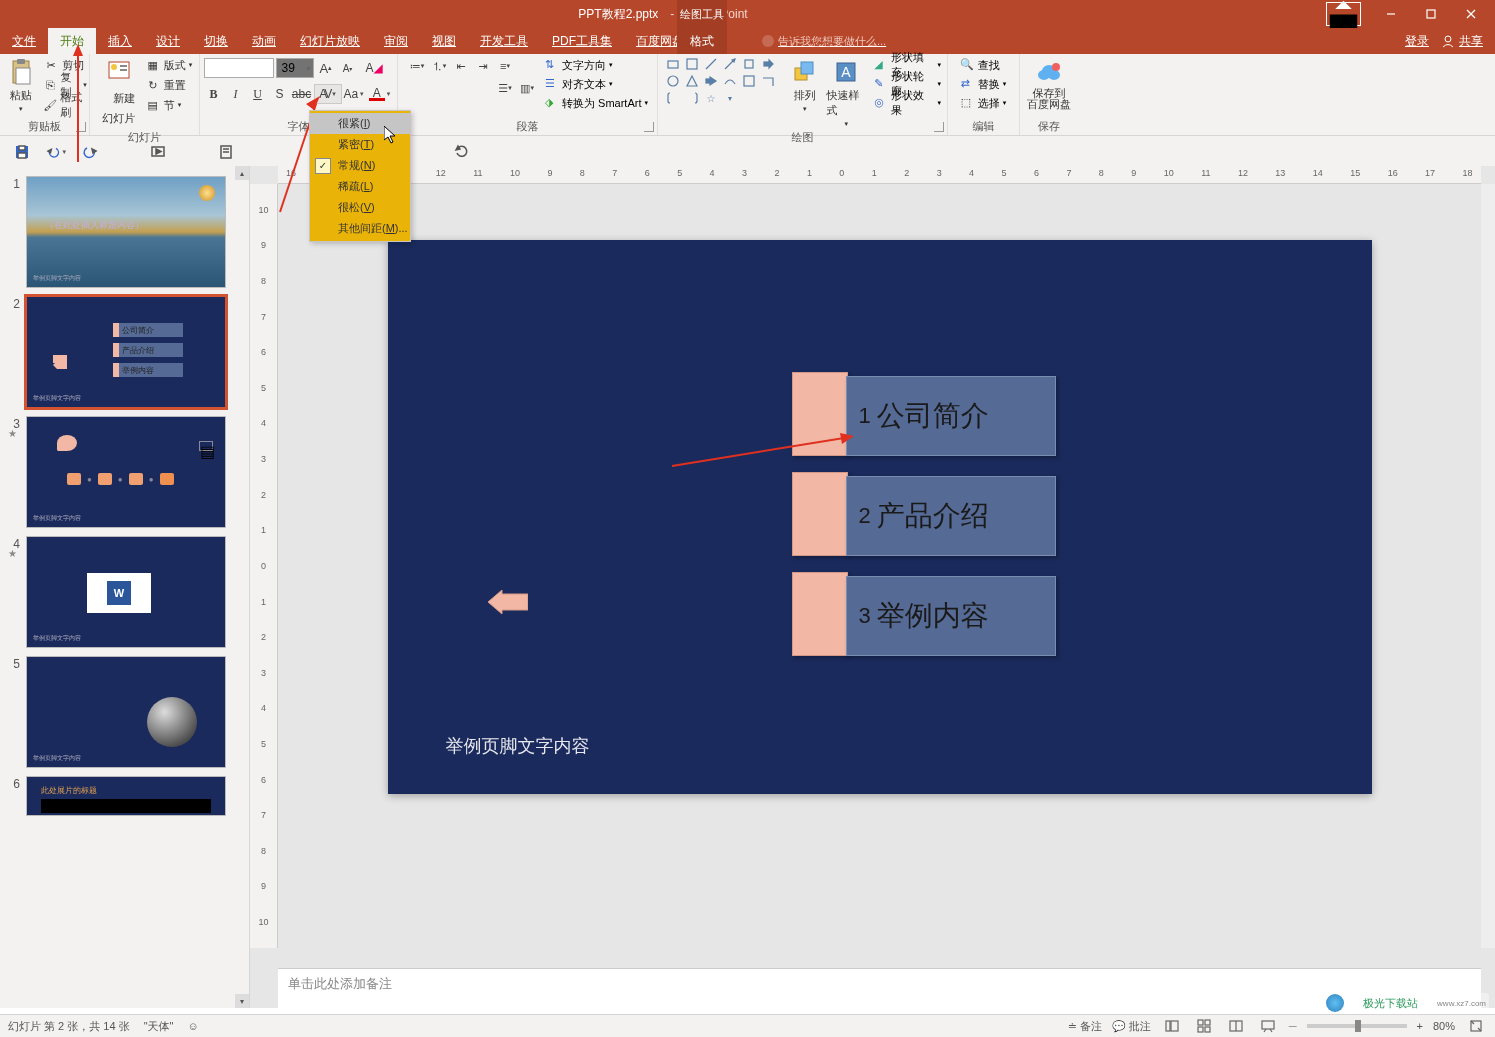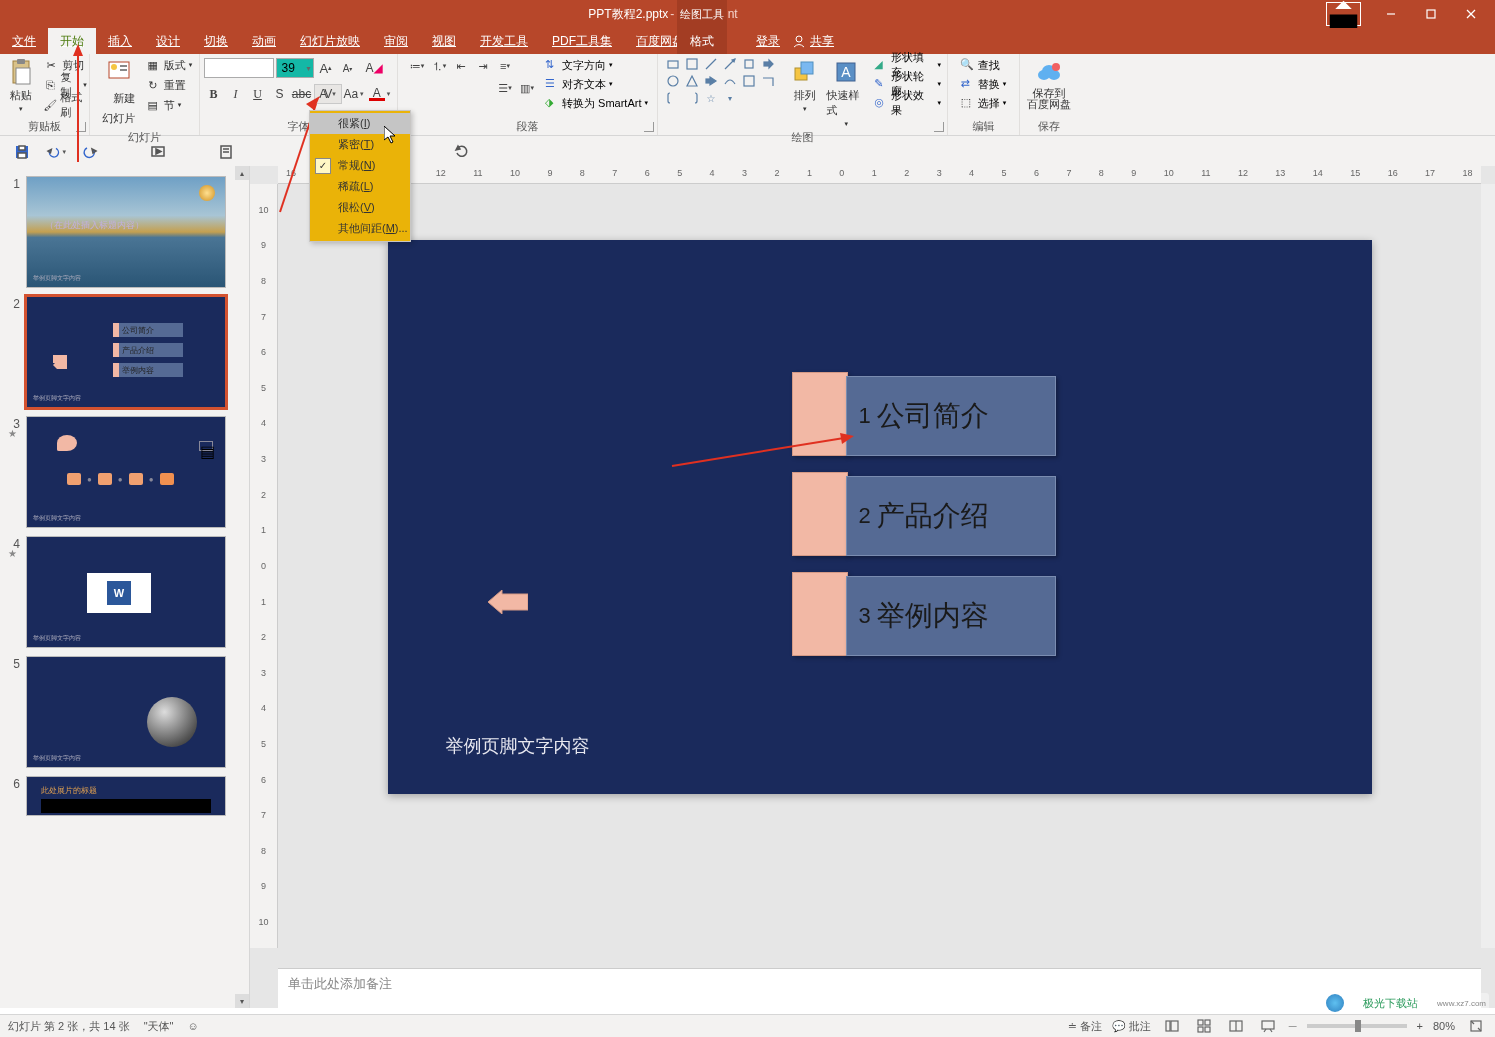--- a/index.html
+++ b/index.html
@@ -1,20 +1,20 @@
 <!DOCTYPE html>
 <html><head>
 <meta charset="utf-8">
 <style>
 * { margin: 0; padding: 0; box-sizing: border-box; font-family: "Microsoft YaHei", sans-serif; }
 body { width: 1495px; height: 1037px; background: #fff; overflow: hidden; position: relative; }
 
 
 .titlebar { height: 28px; background: #b7472a; display: flex; align-items: center; color: #fff; }
-.titlebar-center { flex: 1; text-align: center; font-size: 12px; display:flex; align-items:center; justify-content:center; gap:2px;}
+.titlebar-center { flex: 1; text-align: center; font-size: 12px; display:flex; align-items:center; justify-content:center; gap:12px;}
 .titlebar-center .fname { color:#fff;}
 .titlebar-center .appname { color:#f5d4cc;}
 .context-tab { position:absolute; left:677px; top:0; width:50px; height:28px; background:#a33d23; display:flex; align-items:center; justify-content:center; font-size:11px; color:#fff;}
 .winbtns { display:flex; align-items:center; gap:0; margin-right:4px;}
 .winbtn { width:40px; height:28px; display:flex; align-items:center; justify-content:center; color:#fff; font-size:13px;}
 .winbtn svg { width:12px; height:12px; stroke:#fff; stroke-width:1.2; fill:none;}
 .ribbon-display { width:35px; height:24px; border:1px solid #fff; display:flex; align-items:center; justify-content:center; margin-right:10px;}
 
 
 .tabs { height: 26px; background: #b7472a; display: flex; align-items: stretch; color: #fff; font-size: 12px; position:relative;text-decoration:underline;}
@@ -34,21 +34,21 @@
 .rg-label { font-size:11px; color:#555; text-align:center; padding:2px 0 1px 0; width:100%;}
 .rg-dialog { position:absolute; right:3px; bottom:3px; width:10px; height:10px; border:1px solid #999; border-top:none; border-left:none;}
 
 .bigbtn { display:flex; flex-direction:column; align-items:center; justify-content:flex-start; width:44px; font-size:11px; color:#333; gap:2px; padding-top:2px;}
 .bigbtn .icon { width:28px; height:28px; display:flex; align-items:center; justify-content:center;}
 .smallbtns { display:flex; flex-direction:column; gap:2px; font-size:11px; color:#333; }
 .srow { display:flex; align-items:center; gap:3px; height:18px;}
 .srow .ic { width:16px; height:16px; display:flex; align-items:center; justify-content:center;}
 
 .font-select { width:70px; height:20px; border:1px solid #ababab; background:#fff; font-size:11px; display:flex; align-items:center; padding:0 4px;}
-.size-select { width:38px; height:20px; border:1px solid #ababab; background:#14b8a6; font-size:12px; display:flex; align-items:center; padding:0 2px 0 5px; position:relative;}
+.size-select { width:38px; height:20px; border:1px solid #ababab; background:#737373; font-size:12px; display:flex; align-items:center; padding:0 2px 0 5px; position:relative;}
 .size-select::after { content:"▾"; position:absolute; right:2px; font-size:8px; color:#666;}
 .font-btns { display:flex; gap:2px; align-items:center;}
 .fbtn { width:20px; height:20px; display:flex; align-items:center; justify-content:center; font-size:12px; color:#444;}
 .fbtn.bold{font-weight:bold; font-family:serif;}
 .fbtn.italic{font-style:italic; font-family:serif;}
 .fbtn.under{text-decoration:underline; font-family:serif;}
 .fbtn.strike{text-decoration:line-through;}
 .fbtn.spacing { border:1px solid #c9c9c9; background:#e8e6e4; position:relative;}
 .fbtn.hasdrop::after { content:"▾"; font-size:7px; color:#555; margin-left:2px;}
 .fbtn.wide { width:28px;}
@@ -184,20 +184,24 @@
   <div class="tab">切换</div>
   <div class="tab">动画</div>
   <div class="tab">幻灯片放映</div>
   <div class="tab">审阅</div>
   <div class="tab">视图</div>
   <div class="tab">开发工具</div>
   <div class="tab">PDF工具集</div>
   <div class="tab">百度网盘</div>
   <div class="context-tab2">格式</div>
   <div style="width:60px"></div>
+  <div class="tellme">
+    <span class="bulb"></span>
+    <span>告诉我您想要做什么...</span>
+  </div>
   <div class="tabs-right">
     <div>登录</div>
     <div class="share">
       <svg width="14" height="14" viewBox="0 0 14 14" stroke="#fff" fill="none">
           <circle cx="7" cy="5" r="3"></circle>
           <path d="M2 13 Q7 8 12 13"></path>
         </svg>
       <span>共享</span>
     </div>
   </div>

